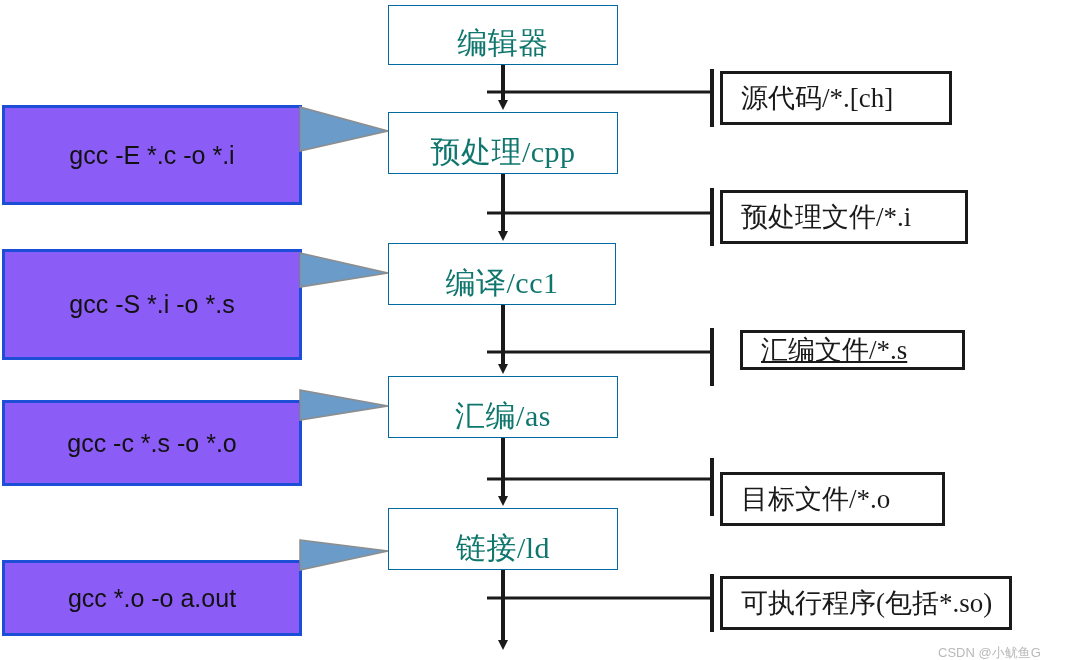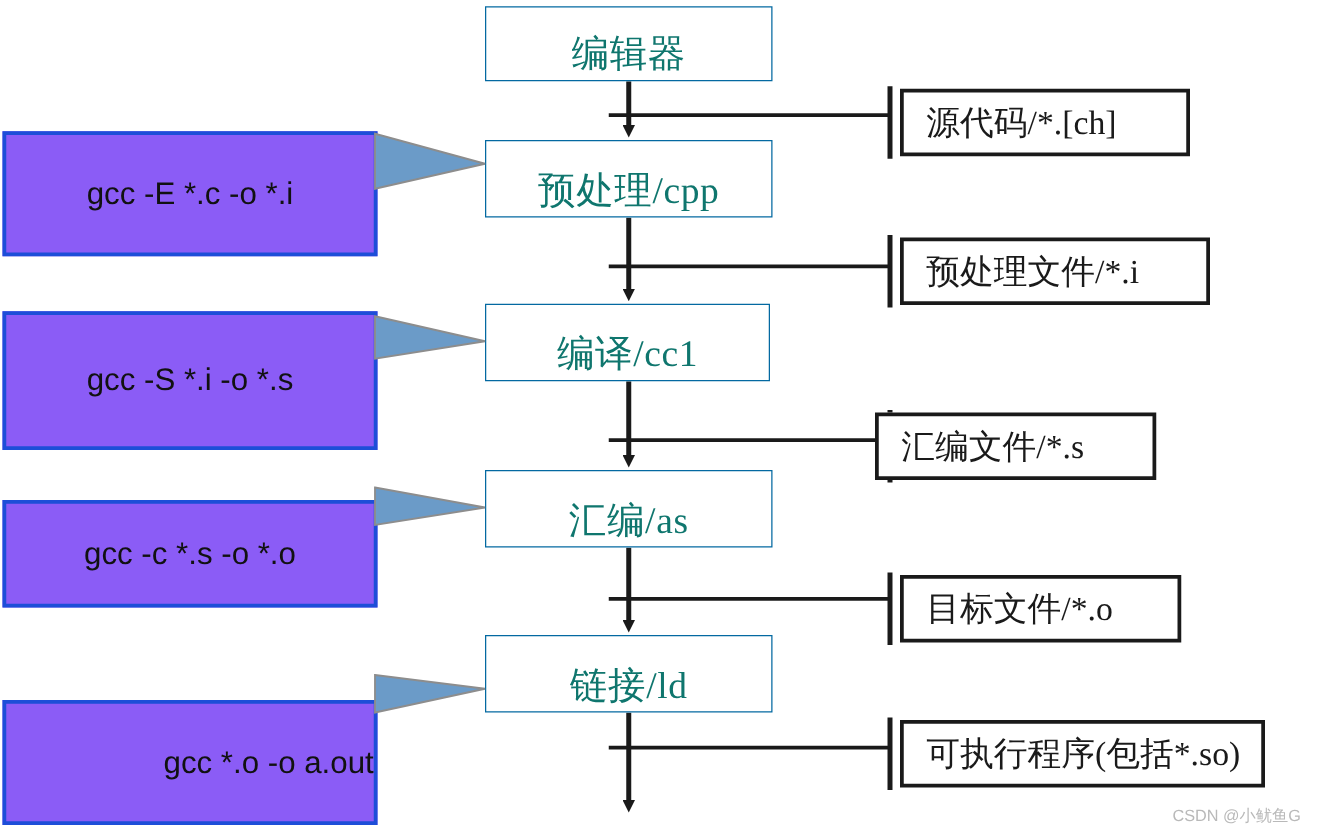--- a/index.html
+++ b/index.html
@@ -152,25 +152,25 @@
   </div>
 
   <div class="artifact-box" style="left:720px; top:71px; width:232px; height:54px;">
     <span>源代码/*.[ch]</span>
   </div>
 
   <div class="artifact-box" style="left:720px; top:190px; width:248px; height:54px;">
     <span>预处理文件/*.i</span>
   </div>
 
-  <div class="artifact-box" style="left:700px; top:330px; width:225px; height:54px;">
+  <div class="artifact-box" style="left:740px; top:330px; width:225px; height:40px;text-decoration:underline;">
     <span>汇编文件/*.s</span>
   </div>
 
-  <div class="artifact-box" style="left:720px; top:460px; width:225px; height:54px;">
+  <div class="artifact-box" style="left:720px; top:472px; width:225px; height:54px;">
     <span>目标文件/*.o</span>
   </div>
 
   <div class="artifact-box" style="left:720px; top:576px; width:292px; height:54px;">
     <span>可执行程序(包括*.so)</span>
   </div>
 
   <div class="callout" style="left:2px; top:63px; width:386px; height:100px;">
     <div class="callout-body" style="width:300px; height:100px;">
       <span>gcc -E *.c -o *.i</span>
@@ -192,21 +192,21 @@
   <div class="callout" style="left:2px; top:358px; width:386px; height:105px;">
     <div class="callout-body" style="width:300px; height:86px;">
       <span>gcc -c *.s -o *.o</span>
     </div>
     <svg class="callout-tail" style="left:298px; top:0px; width:92px; height:105px;" viewBox="0 0 92 105" xmlns="http://www.w3.org/2000/svg">
       <path d="M0,32 L88,48 L0,62 Z" fill="#6b9bc8" stroke="#8d8d8d" stroke-width="1.5"></path>
     </svg>
   </div>
 
   <div class="callout" style="left:2px; top:518px; width:386px; height:92px;">
-    <div class="callout-body" style="width:300px; height:100px;justify-content:flex-end;">
+    <div class="callout-body" style="width:300px; height:76px;">
       <span>gcc *.o -o a.out</span>
     </div>
     <svg class="callout-tail" style="left:298px; top:0px; width:92px; height:92px;" viewBox="0 0 92 92" xmlns="http://www.w3.org/2000/svg">
       <path d="M0,22 L88,33 L0,52 Z" fill="#6b9bc8" stroke="#8d8d8d" stroke-width="1.5"></path>
     </svg>
   </div>
 
   <div class="watermark" style="left:938px; top:644px;">CSDN @小鱿鱼G</div>
 
 </div>

